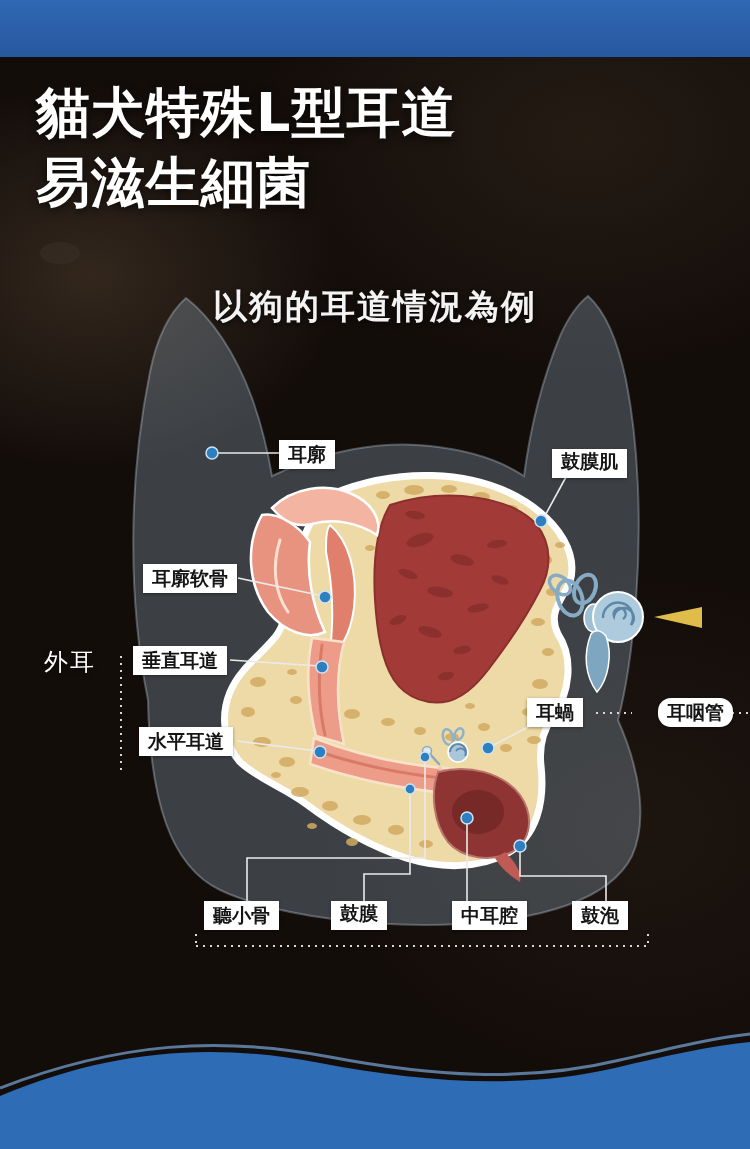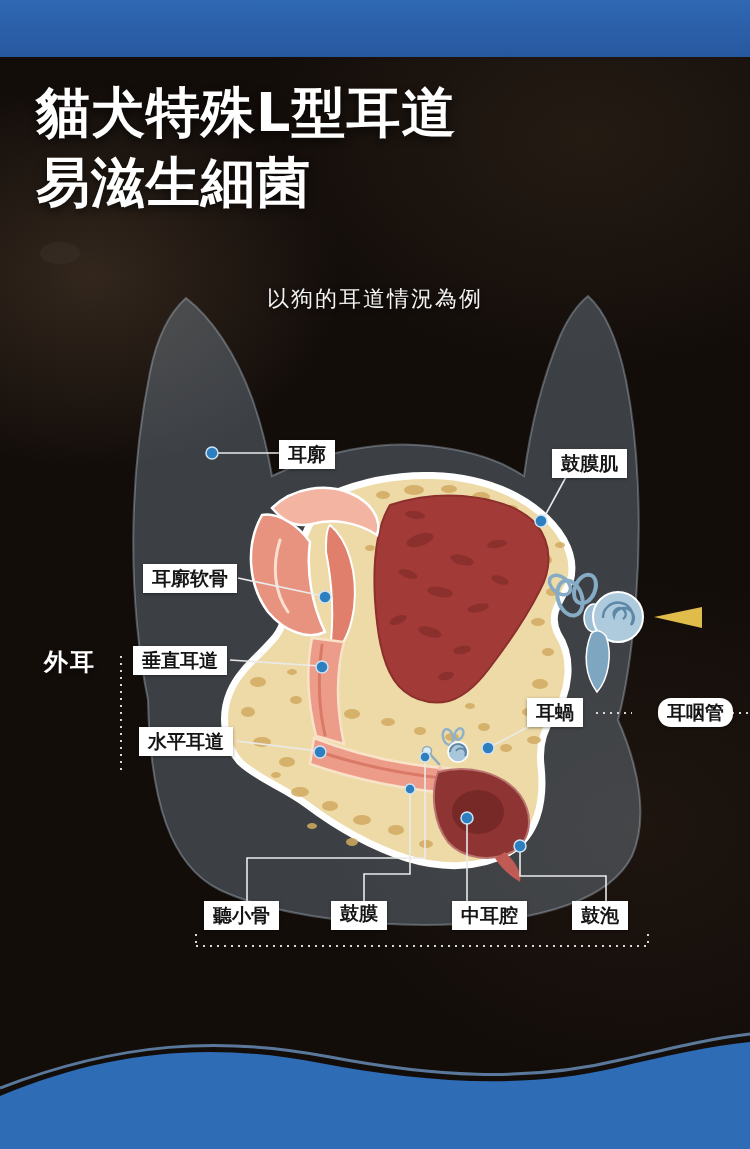--- a/index.html
+++ b/index.html
@@ -17,32 +17,32 @@
     position:absolute; top:0; left:0; width:100%; height:57px;
     background:linear-gradient(#2f68b3,#27589f);
   }
   .title {
     position:absolute; left:36px; top:78px; color:#ffffff;
     font-size:54px; font-weight:800; line-height:1.3; letter-spacing:1px;
     text-shadow:0 3px 8px rgba(0,0,0,.65);
   }
   .subtitle {
     position:absolute; left:0; top:284px; width:100%; text-align:center;
-    color:#f3f3f3; font-size:22px; font-weight:400; letter-spacing:2px;
+    color:#f3f3f3; font-size:34px; font-weight:700; letter-spacing:2px;
     text-shadow:0 2px 5px rgba(0,0,0,.6);
   }
   svg.diagram { position:absolute; left:0; top:0; }
   .callout {
     position:absolute; background:#ffffff; color:#151515;
     font-size:19px; font-weight:700; line-height:23px;
     padding:3px 9px; white-space:nowrap;
     box-shadow:0 1px 3px rgba(0,0,0,.4);
   }
   .zone-label {
-    position:absolute; color:#ffffff; font-size:24px; font-weight:700;
+    position:absolute; color:#ffffff; font-size:24px; font-weight:400;
     letter-spacing:2px; text-shadow:0 2px 4px rgba(0,0,0,.6); white-space:nowrap;
   }
   .zone-label.center { left:0; width:100%; text-align:center; font-size:26px; }
 </style>
 </head>
 <body>
 
 <div class="page">
 
   <div class="top-bar"></div>
@@ -223,21 +223,21 @@
 
     <g>
       <path d="M 0 1088 C 120 1042 220 1036 330 1057 C 430 1076 525 1083 620 1060
                C 668 1049 712 1038 750 1034" fill="none" stroke="#79a6d9" stroke-width="3" opacity="0.7"></path>
       <path d="M 0 1096 C 110 1050 210 1042 320 1063 C 420 1082 520 1090 615 1068
                C 665 1056 710 1046 750 1042 L 750 1149 L 0 1149 Z" fill="#2e6cb5"></path>
     </g>
   </svg>
 
   <div class="callout" style="left:279px; top:440px;">耳廓</div>
-  <div class="callout" style="left:552px; top:449px;">鼓膜肌</div>
+  <div class="callout" style="left:552px; top:449px;font-family:Liberation Mono, monospace;">鼓膜肌</div>
   <div class="callout" style="left:143px; top:564px;">耳廓软骨</div>
   <div class="callout" style="left:133px; top:646px;">垂直耳道</div>
   <div class="callout" style="left:139px; top:727px;">水平耳道</div>
   <div class="callout" style="left:527px; top:698px;">耳蝸</div>
   <div class="callout" style="left:658px; top:698px;border-radius:13px;">耳咽管</div>
   <div class="callout" style="left:204px; top:901px;">聽小骨</div>
   <div class="callout" style="left:331px; top:901px;font-family:Liberation Mono, monospace;">鼓膜</div>
   <div class="callout" style="left:452px; top:901px;">中耳腔</div>
   <div class="callout" style="left:572px; top:901px;">鼓泡</div>
 

